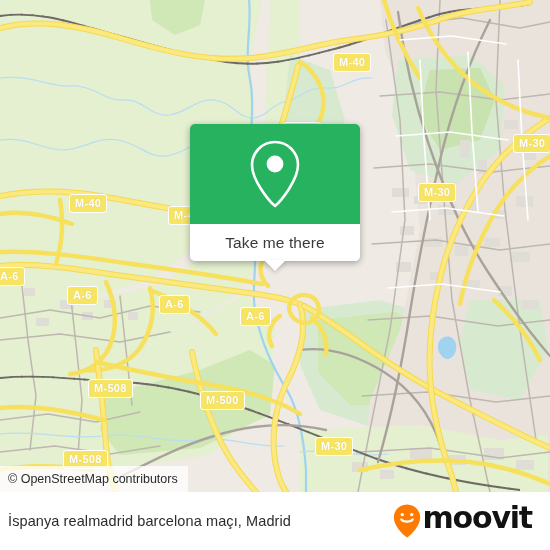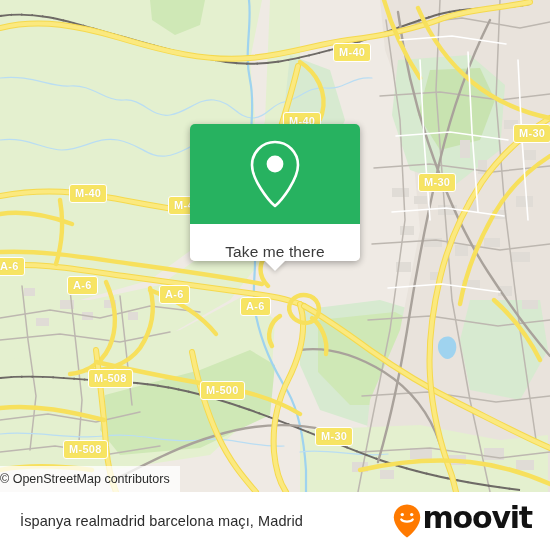--- a/index.html
+++ b/index.html
@@ -44,20 +44,21 @@
     font-size: 11px;
     font-weight: bold;
     letter-spacing: 0.3px;
     line-height: 15px;
     height: 15px;
     padding: 1px 5px 1px 5px;
     text-align: center;
     white-space: nowrap;
     text-shadow: 0 0 1px rgba(120,110,30,0.25);
     box-sizing: content-box;
+    margin-top: 10px;
   }
 
   
   #popup-card {
     position: absolute;
     left: 190px;
     top: 124px;
     width: 170px;
     border-radius: 5px;
     box-shadow: 0 2px 7px rgba(0,0,0,0.33);
@@ -70,21 +71,21 @@
     border-radius: 5px 5px 0 0;
     display: flex;
     align-items: center;
     justify-content: center;
   }
   #popup-foot {
     background: #ffffff;
     height: 37px;
     border-radius: 0 0 5px 5px;
     display: flex;
-    align-items: flex-end;
+    align-items: center;
     justify-content: center;
     position: relative;
   }
   #popup-cta {
     color: #3a3a3a;
     font-size: 15.5px;
     font-family: "Liberation Sans", sans-serif;
     letter-spacing: 0.1px;
   }
   #popup-tail {
@@ -101,38 +102,38 @@
 
   
   #attribution {
     position: absolute;
     left: 0;
     top: 466px;
     background: rgba(255,255,255,0.76);
     color: #2a2a2a;
     font-size: 12.5px;
     line-height: 20px;
-    padding: 3px 10px 3px 0;
+    padding: 3px 10px 3px 8px;
     z-index: 30;
     white-space: nowrap;
   }
 
   
   #footer {
     position: absolute;
     left: 0;
     top: 492px;
     width: 550px;
     height: 58px;
     background: #ffffff;
     display: flex;
     align-items: center;
     justify-content: space-between;
     box-sizing: border-box;
-    padding: 0 18px 0 20px;
+    padding: 0 18px 0 8px;
     gap: 20px;
   }
   #footer-title {
     color: #2c2c2c;
     font-size: 14.5px;
     letter-spacing: 0.1px;
     white-space: nowrap;
   }
   #brand {
     display: flex;

